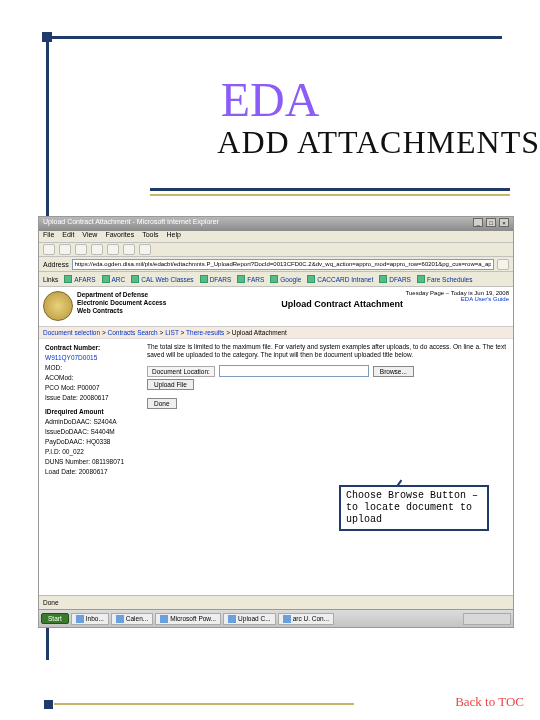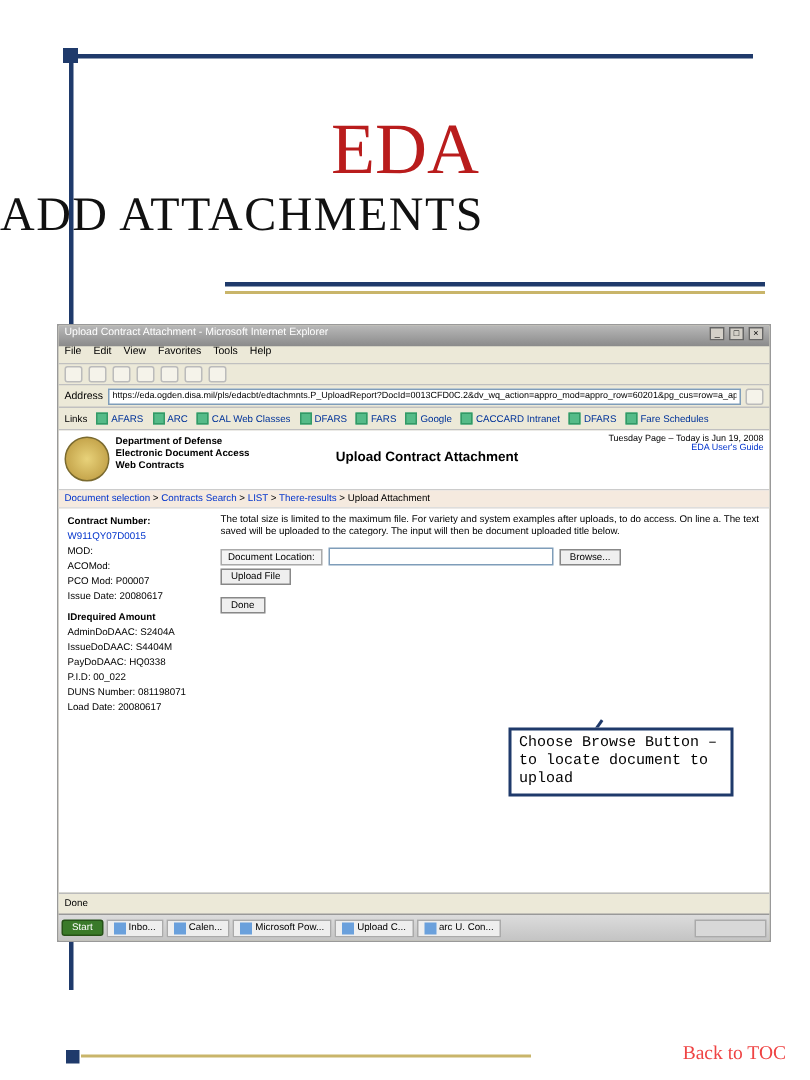--- a/index.html
+++ b/index.html
@@ -32,27 +32,27 @@
     position: absolute;
     width: 3px;
     background: #1f3a6b;
   }
   .title1 {
     position: absolute;
     top: 72px;
     left: 0; right: 0;
     text-align: center;
     font-size: 48px;
-    color: #b91c1c;
+    color: #8b5cf6;
   }
   .title2 {
     position: absolute;
     top: 124px;
     left: 0; right: 0;
-    text-align: left;
+    text-align: right;
     font-size: 32px;
     color: #111;
     letter-spacing: 1px;
   }
   .midrule { top: 188px; left: 150px; width: 360px; }
   .midrule2 { top: 194px; left: 150px; width: 360px; height:2px; background:#c9b56a;}
   .screenshot {
     position: absolute;
     top: 216px;
     left: 38px;
@@ -113,21 +113,21 @@
     height: 320px;
     position:relative;
     overflow:hidden;
   }
   .pgtop{
     display:flex; height:40px; border-bottom:1px solid #ccc;
   }
   .seal{ width:30px;height:30px; margin:4px; border-radius:50%; background:radial-gradient(#e8d27a,#b8943a); border:1px solid #7a6a2f;}
   .dept{ font-size:6.5px; line-height:8px; padding-top:4px;}
   .dept b{font-weight:bold;}
-  .pgtitle{ flex:1; text-align:center; font-size:9px; font-weight:bold; padding-top:12px;}
+  .pgtitle{ flex:1; text-align:right; font-size:9px; font-weight:bold; padding-top:12px;}
   .pgright{ width:110px; text-align:right; font-size:6px; padding:3px 4px 0 0; }
   .pgright a{color:#0033cc; display:block;}
   .crumb{ font-size:6.5px; background:#f5eadf; padding:2px 4px; border-bottom:1px solid #ddd;}
   .crumb a{color:#0033cc;}
   .body2{ display:flex; }
   .leftcol{
     width:102px; padding:4px 6px; font-size:6.5px; line-height:10px;
   }
   .leftcol .hdr{font-weight:bold; margin-top:4px;}
   .leftcol a{color:#0033cc;}

